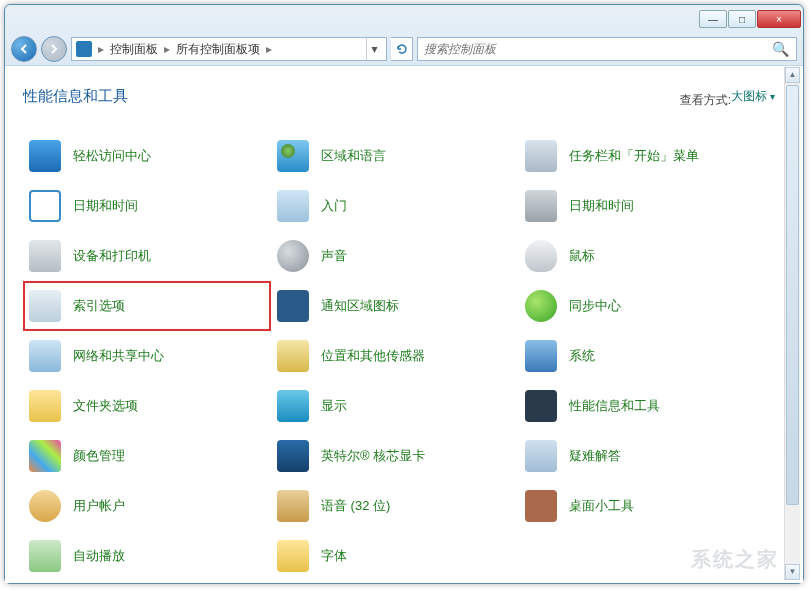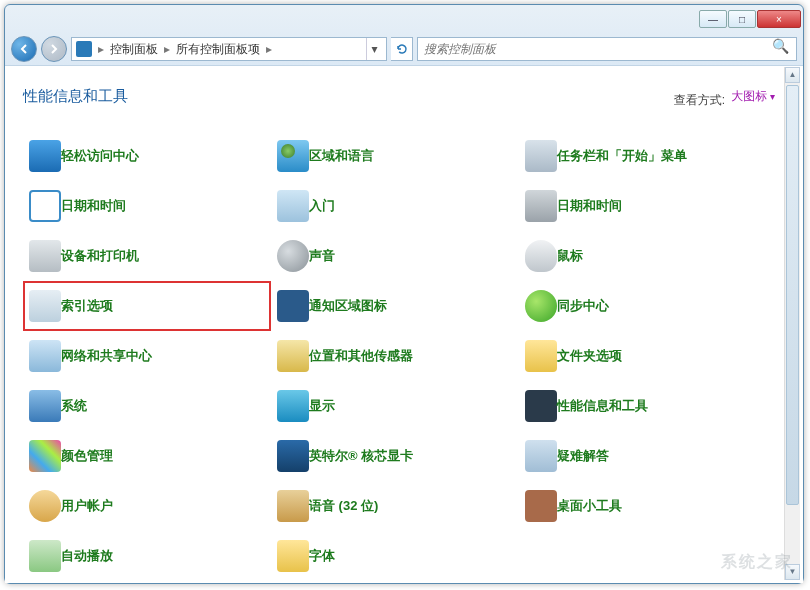--- a/index.html
+++ b/index.html
@@ -13,33 +13,33 @@
 
 .navbar { height: 32px; display: flex; align-items: center; padding: 0 6px; gap: 4px; }
 .nav-back, .nav-fwd { width: 26px; height: 26px; border-radius: 50%; border: 1px solid #6a94b8; display: flex; align-items: center; justify-content: center; color: #fff; }
 .nav-back { background: radial-gradient(circle at 30% 30%, #6fb6e8, #1a6bb3); }
 .nav-fwd { background: radial-gradient(circle at 30% 30%, #d0d9e2, #aeb9c5); }
 .addr { flex: 1; height: 24px; background: #fff; border: 1px solid #9cb8d0; display: flex; align-items: center; padding: 0 4px; font-size: 12px; color: #333; gap: 4px; }
 .addr .cp-ico { width: 16px; height: 16px; background: #2a7ab8; border-radius: 2px; display:inline-block; }
 .addr .sep { color: #777; padding: 0 2px; }
 .addr-drop { width: 16px; text-align: center; color: #555; border-left: 1px solid #ccd; height: 100%; line-height: 22px; margin-left: auto; }
 .refresh { width: 22px; height: 24px; border: 1px solid #9cb8d0; border-left: none; background: #fff; display: flex; align-items: center; justify-content: center; color: #2a7ab8; }
-.searchbox { width: 380px; height: 24px; border: 1px solid #9cb8d0; background: #fff; display: flex; padding: 0 6px; }
+.searchbox { width: 380px; height: 24px; border: 1px solid #9cb8d0; background: #fff; display: flex; align-items: center; padding: 0 6px; }
 .searchbox input { flex: 1; border: none; outline: none; font-size: 12px; color: #888; background: transparent; font-style: italic; }
 .searchbox .mag { color: #2a7ab8; font-size: 14px; }
 
 .content { flex: 1; background: #fff; border-top: 1px solid #c2d5e6; padding: 18px 0 0 18px; overflow: hidden; }
 .heading-row { display: flex; align-items: center; padding-right: 28px; margin-bottom: 22px; }
 .heading { color: #1a5c9e; font-size: 15px; }
 .view-label { margin-left: auto; color: #444; font-size: 12px; margin-top: 8px; }
-.view-value { color: #a21caf; margin-left: 6px; cursor: default; }
+.view-value { color: #0f766e; cursor: default; }
 .view-value::after { content: " ▾"; font-size: 10px; }
 
 .grid { display: flex; flex-wrap: wrap; }
-.item { width: 248px; height: 50px; display: flex; align-items: center; gap: 0; padding: 2px 6px; font-weight: bold; }
+.item { width: 248px; height: 50px; display: flex; align-items: center; gap: 12px; padding: 2px 6px; }
 .item.highlight { border: 2px solid #d33; padding: 3px 4px; }
 .icon { width: 32px; height: 32px; flex: none; border-radius: 4px; display: flex; align-items: center; justify-content: center; font-size: 18px; color: #fff; }
 .label { color: #1e7b1e; font-size: 13px; }
 
 
 .ic-ease{background:linear-gradient(#4aa3e6,#1a6bb3);}
 .ic-region{background:linear-gradient(#7ec8f0,#2a8cc8);position:relative;}
 .ic-region::after{content:"";position:absolute;width:14px;height:14px;background:radial-gradient(#8c6,#3a7a2a);border-radius:50%;left:4px;top:4px;}
 .ic-taskbar{background:linear-gradient(#d8e2ea,#aab9c7);}
 .ic-date{background:#fff;border:2px solid #3a8cc8;}
@@ -64,21 +64,21 @@
 .ic-speech{background:linear-gradient(#e8d09a,#c89a4a);}
 .ic-gadget{background:#a86a4a;}
 .ic-autoplay{background:linear-gradient(#cde8c8,#8ac882);}
 .ic-font{background:linear-gradient(#ffe69a,#e8c24a);}
 
 .scrollbar { position: absolute; right: 3px; top: 62px; bottom: 3px; width: 16px; background: #f0f0f0; border-left: 1px solid #ddd; }
 .sb-btn { height: 16px; background: linear-gradient(#f6f9fc,#dce7ef); border: 1px solid #bcd; text-align: center; font-size: 8px; color: #678; line-height: 14px; }
 .sb-thumb { position: absolute; top: 18px; height: 420px; left: 1px; right: 1px; background: linear-gradient(#e4eef6,#c6d8e6); border: 1px solid #aac4d8; border-radius: 2px; }
 .sb-btn.down { position: absolute; bottom: 0; width: 100%; }
 
-.watermark { position: absolute; right: 10px; bottom: 10px; font-size: 16px; color: rgba(120,130,140,.25); font-weight: bold; letter-spacing: 2px; pointer-events: none; }
+.watermark { position: absolute; right: 24px; bottom: 10px; font-size: 20px; color: rgba(120,130,140,.25); font-weight: bold; letter-spacing: 2px; pointer-events: none; }
 </style>
 </head>
 <body>
 
 <div class="window">
 
   <div class="titlebar">
     <div class="win-btn">—</div>
     <div class="win-btn">□</div>
     <div class="win-btn close">×</div>
@@ -172,26 +172,26 @@
         </div>
         <div class="item">
           <div class="icon ic-network"></div>
           <span class="label">网络和共享中心</span>
         </div>
         <div class="item">
           <div class="icon ic-location"></div>
           <span class="label">位置和其他传感器</span>
         </div>
         <div class="item">
+          <div class="icon ic-system"></div>
+          <span class="label">系统</span>
+        </div>
+        <div class="item">
           <div class="icon ic-folder"></div>
           <span class="label">文件夹选项</span>
-        </div>
-        <div class="item">
-          <div class="icon ic-system"></div>
-          <span class="label">系统</span>
         </div>
         <div class="item">
           <div class="icon ic-display"></div>
           <span class="label">显示</span>
         </div>
         <div class="item">
           <div class="icon ic-perf"></div>
           <span class="label">性能信息和工具</span>
         </div>
         <div class="item">

